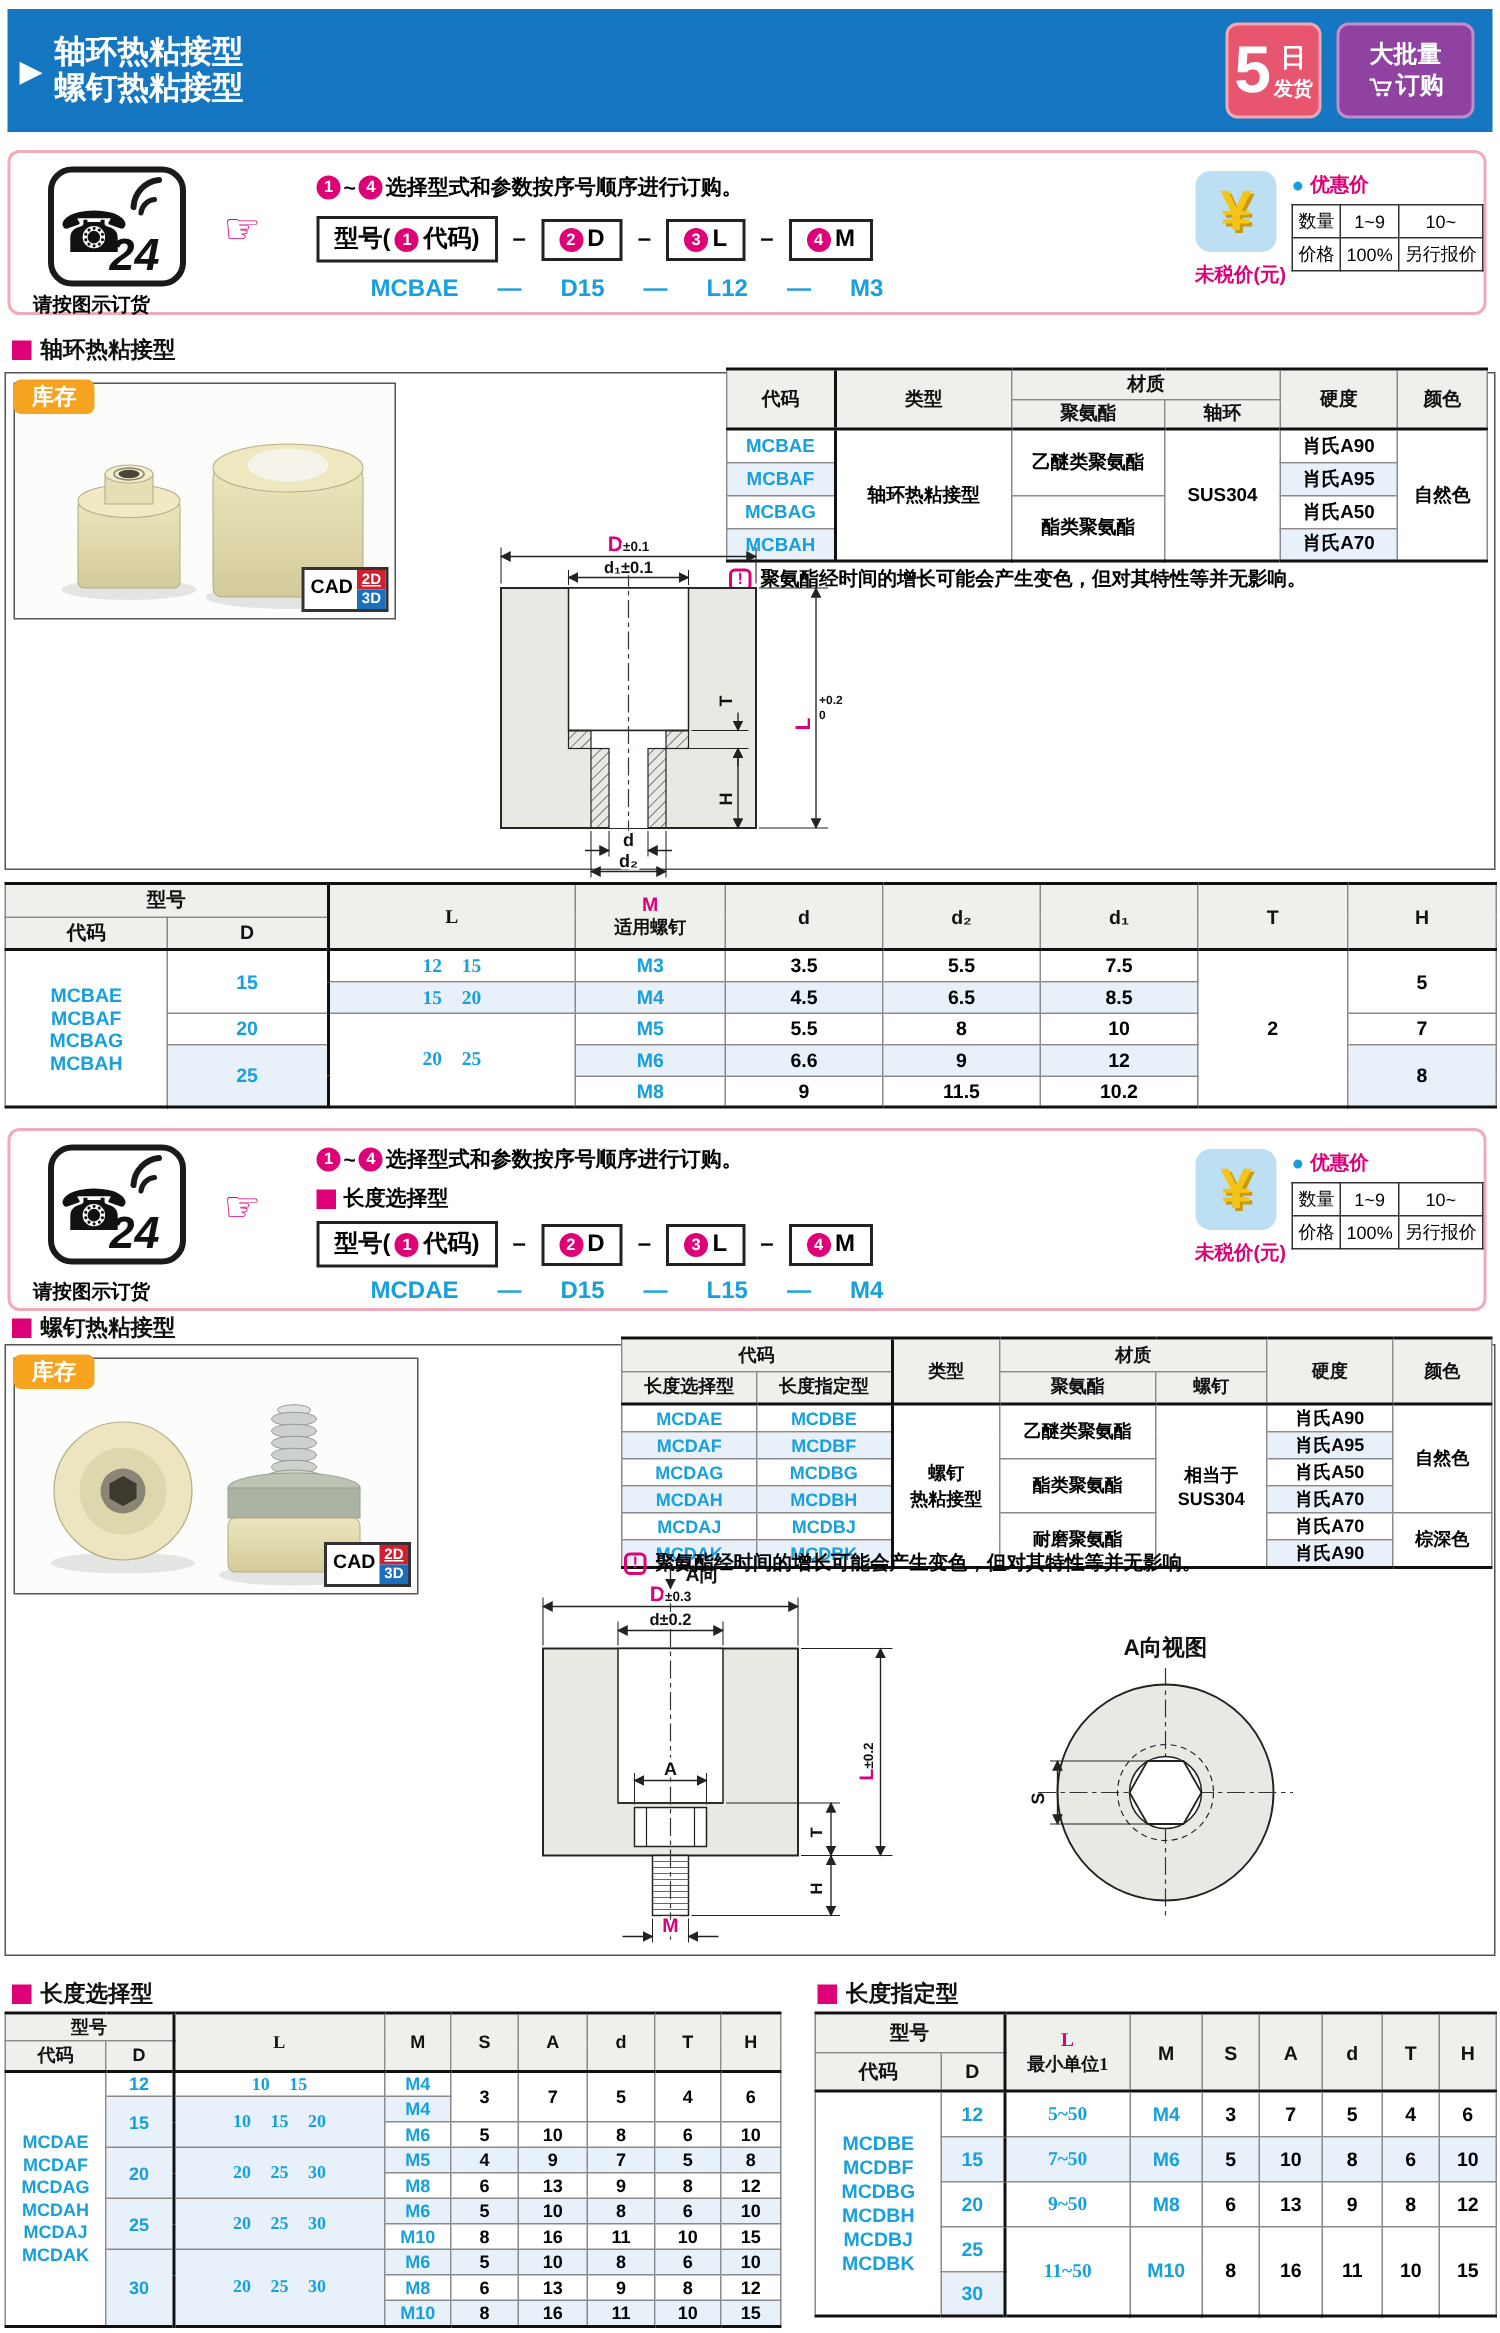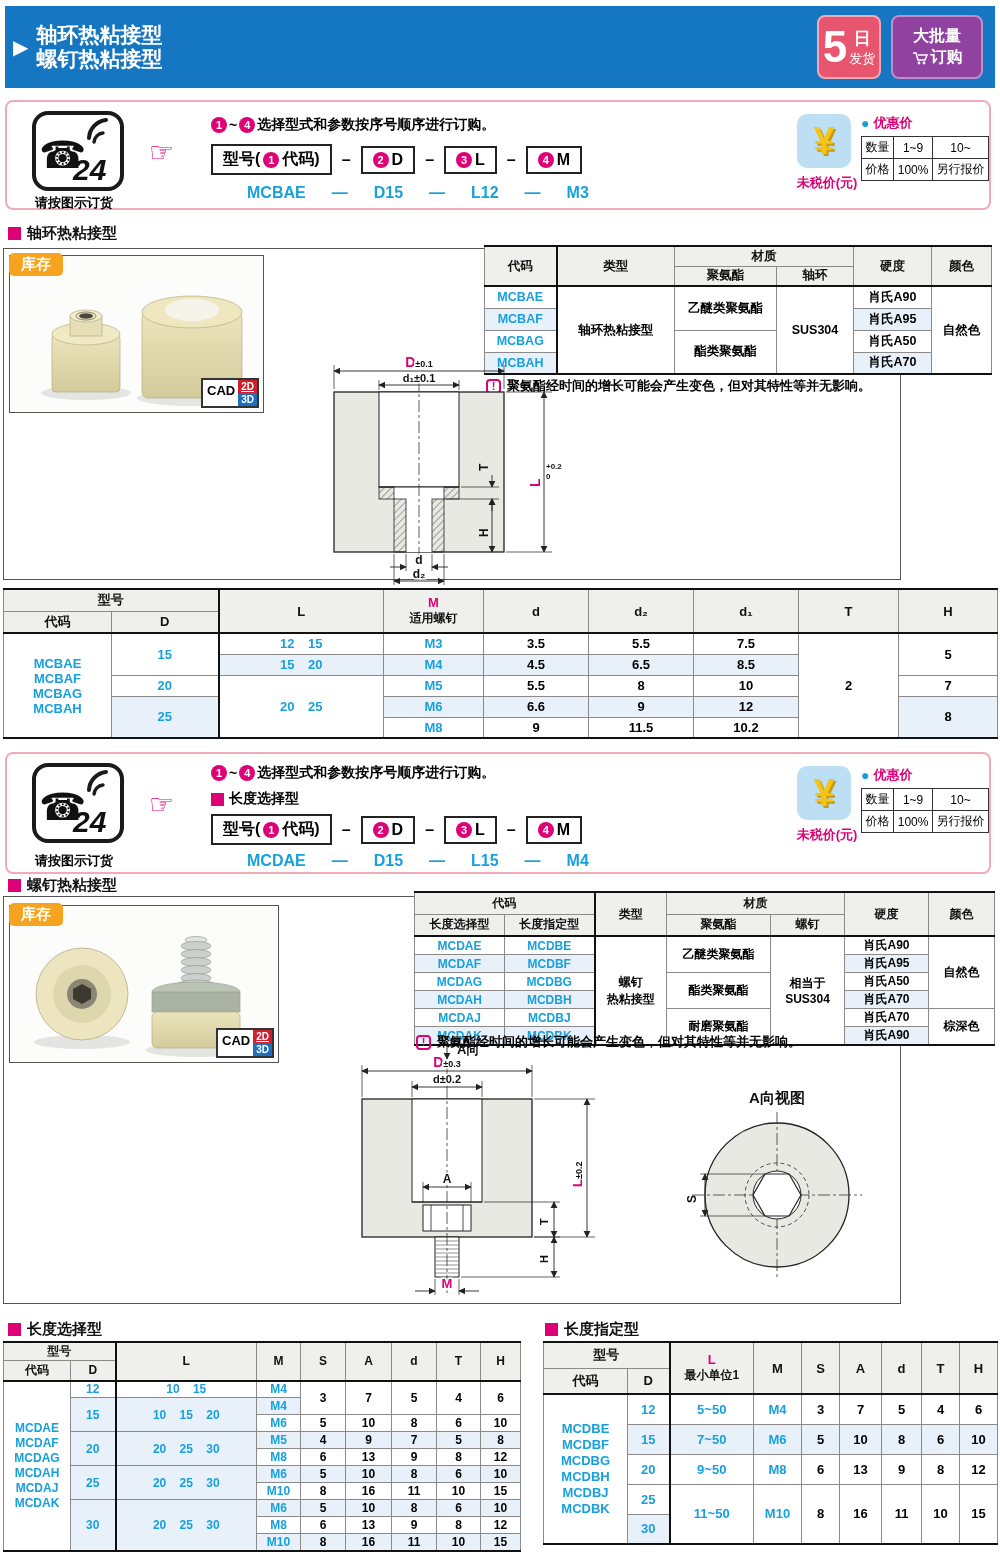--- a/index.html
+++ b/index.html
@@ -11,33 +11,33 @@
             background:var(--bar_blue); display:flex; align-items:center; }
   .topbar-title { font-size:37px; font-weight:bold; color:#fff; margin-left:14px; letter-spacing:1px; white-space:nowrap; }
   .topbar-arrow { color:#fff; font-size:20px; margin:0 8px; }
   .topbar-sub { font-size:21px; line-height:24px; font-weight:bold; color:#fff; white-space:nowrap; }
   .badge-ship { position:absolute; right:114px; top:9px; width:64px; height:64px;
     background:var(--badge_red); border:2px solid var(--badge_red_border); border-radius:8px;
     color:#fff; display:flex; align-items:center; justify-content:center; gap:2px; }
   .ship-num { font-size:44px; font-weight:bold; line-height:44px; }
   .ship-col { display:flex; flex-direction:column; align-items:center; }
   .ship-day { font-size:17px; font-weight:bold; }
-  .ship-txt { font-size:13px; font-weight:normal; }
+  .ship-txt { font-size:13px; font-weight:bold; }
   .badge-bulk { position:absolute; right:12px; top:9px; width:92px; height:64px;
     background:var(--badge_purple); border:2px solid var(--badge_purple_border); border-radius:8px;
     color:#fff; display:flex; flex-direction:column; align-items:center; justify-content:center; }
   .bulk-l1 { font-size:16px; font-weight:bold; }
   .bulk-l2 { font-size:16px; font-weight:bold; display:flex; align-items:center; gap:3px; }
 
   
   .panel { position:absolute; left:5px; width:986px; border:2px solid var(--panel_border);
            border-radius:8px; background:#fff; }
   .p1 { top:100px; height:110px; } .p2 { top:752px; height:122px; }
   .phone { position:absolute; left:24px; top:8px; }
-  .phone-cap { position:absolute; left:28px; top:92px; font-size:13px; font-weight:bold; }
+  .phone-cap { position:absolute; left:15px; top:92px; font-size:13px; font-weight:bold; }
   .p2 .phone-cap { top:98px; }
   .pointer { position:absolute; left:142px; top:34px; font-size:28px; color:var(--magenta); font-weight:bold; }
   .instr { position:absolute; left:204px; top:14px; font-size:14px; font-weight:bold;
            display:flex; align-items:center; gap:2px; }
   .p2 .instr { top:10px; }
   .len-label { position:absolute; left:204px; top:36px; font-size:14px; font-weight:bold;
                display:flex; align-items:center; gap:5px; }
   .cnum { display:inline-flex; width:16px; height:16px; border-radius:50%; background:var(--magenta);
           color:#fff; font-size:11px; font-weight:bold; align-items:center; justify-content:center; flex:none; }
   .model-row { position:absolute; left:204px; top:42px; display:flex; align-items:center; gap:10px; }
@@ -56,21 +56,21 @@
   .price-wrap { position:absolute; left:854px; top:12px; }
   .price-title { display:flex; align-items:center; gap:4px; color:var(--magenta); font-weight:bold; font-size:13px; }
   .bluedot { color:#1a9ce0; font-size:14px; }
   .ptbl { border-collapse:collapse; margin-top:4px; font-size:12px; font-weight:normal; table-layout:fixed; }
   .ptbl td { border:1px solid #333; padding:2px 3px; text-align:center; overflow:hidden; white-space:nowrap; }
 
   
   .sec-title { position:absolute; font-size:15px; font-weight:bold; color:#111;
                display:flex; gap:6px; align-items:center; }
   .sq { width:13px; height:13px; background:var(--magenta); display:inline-block; flex:none; }
-  .sbox { position:absolute; left:3px; width:898px; border:1px solid #555; background:#fff; }
+  .sbox { position:absolute; left:3px; width:994px; border:1px solid #555; background:#fff; }
   .sbox1 { top:248px; height:332px; } .sbox2 { top:896px; height:408px; }
   .photo { position:absolute; border:1px solid #555; background:#fcfcfa; }
   .photo1 { left:5px; top:6px; width:255px; height:158px; }
   .photo2 { left:5px; top:8px; width:270px; height:158px; }
   .stock { position:absolute; left:-1px; top:-3px; background:var(--orange); color:#fff;
            font-size:15px; font-weight:bold; padding:2px 12px; border-radius:5px; z-index:3; }
   .cad-badge { position:absolute; right:4px; bottom:4px; display:flex; align-items:stretch;
                background:#fff; border:2px solid #333; z-index:3; }
   .cad-txt { font-size:13px; font-weight:bold; padding:3px 3px 0 4px; }
   .cad-stack { display:flex; flex-direction:column; }
@@ -91,21 +91,21 @@
          border-left:1px solid #888; border-right:1px solid #888; }
   .tbl th, .tbl td { border:1px solid #8a8a8a; padding:0; text-align:center; vertical-align:middle;
                      font-weight:bold; overflow:hidden; background:transparent; }
   .tbl tr:first-child th { border-top:2px solid #111; }
   .tbl tr:last-child td { border-bottom:2px solid #111; }
   .tbl th { background:var(--hdr_bg); color:#111; }
   .hbb { border-bottom:2px solid #111 !important; }
   .hm { color:var(--magenta); }
   td.code, .code { color:var(--code_blue); }
   tr.alt { background:var(--row_alt); }
-  .bl2 { border-left:2px solid #111 !important; }
+  .bl2 { border-left:2px solid #111 !important;font-family:Liberation Serif, serif; }
   .lcell { text-align:left; word-spacing:10px; }
   .pl30 { padding-left:30px; } .pl65 { padding-left:65px; } .pl100 { padding-left:100px; }
   .pl8 { padding-left:8px; } .pl50 { padding-left:50px; }
   .msub { font-size:12px; color:#111; }
   .spec1 { font-size:12.5px; } .spec1 tr { height:22px; } .spec1 tr.hrow, .spec1 tr.hrow2 { height:20px; }
   .spec2 { font-size:12px; } .spec2 tr { height:15px; } .spec2 tr.hrow, .spec2 tr.hrow2 { height:22px; }
   .dim1 { font-size:13px; } .dim1 tr { height:21px; } .dim1 tr.hrow, .dim1 tr.hrow2 { height:22px; }
   .lsel { font-size:12px; } .lsel tr { height:17px; } .lsel tr.hrow { height:18px; } .lsel tr.hrow2 { height:20px; }
   .lspec { font-size:13px; } .lspec tr { height:30px; } .lspec tr.hrow, .lspec tr.hrow2 { height:26px; }
   .codelines div { line-height:15px; }

